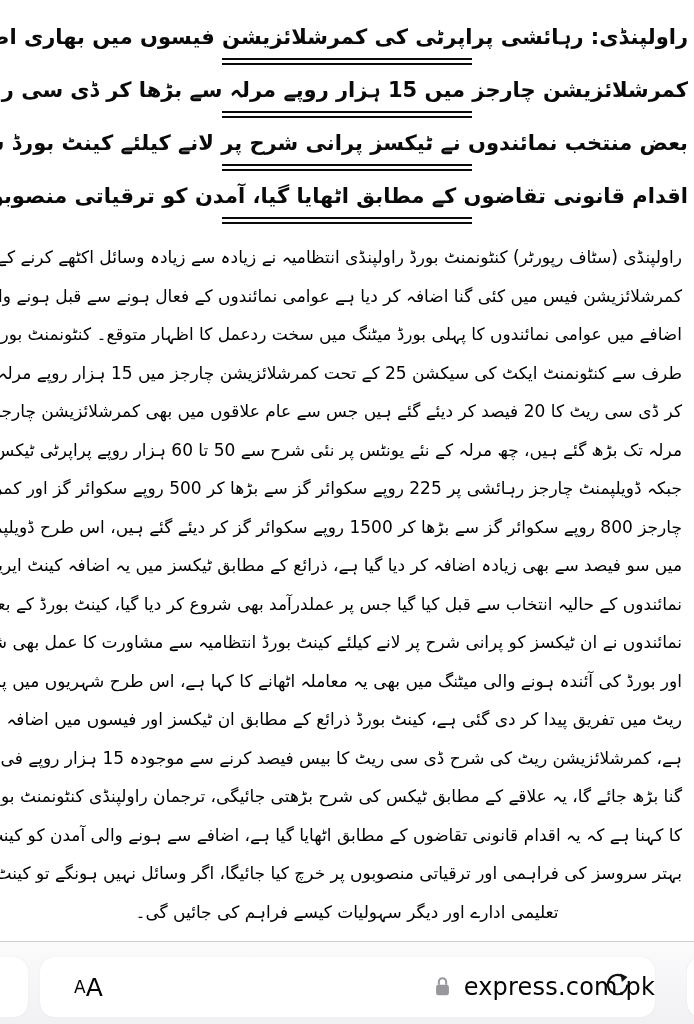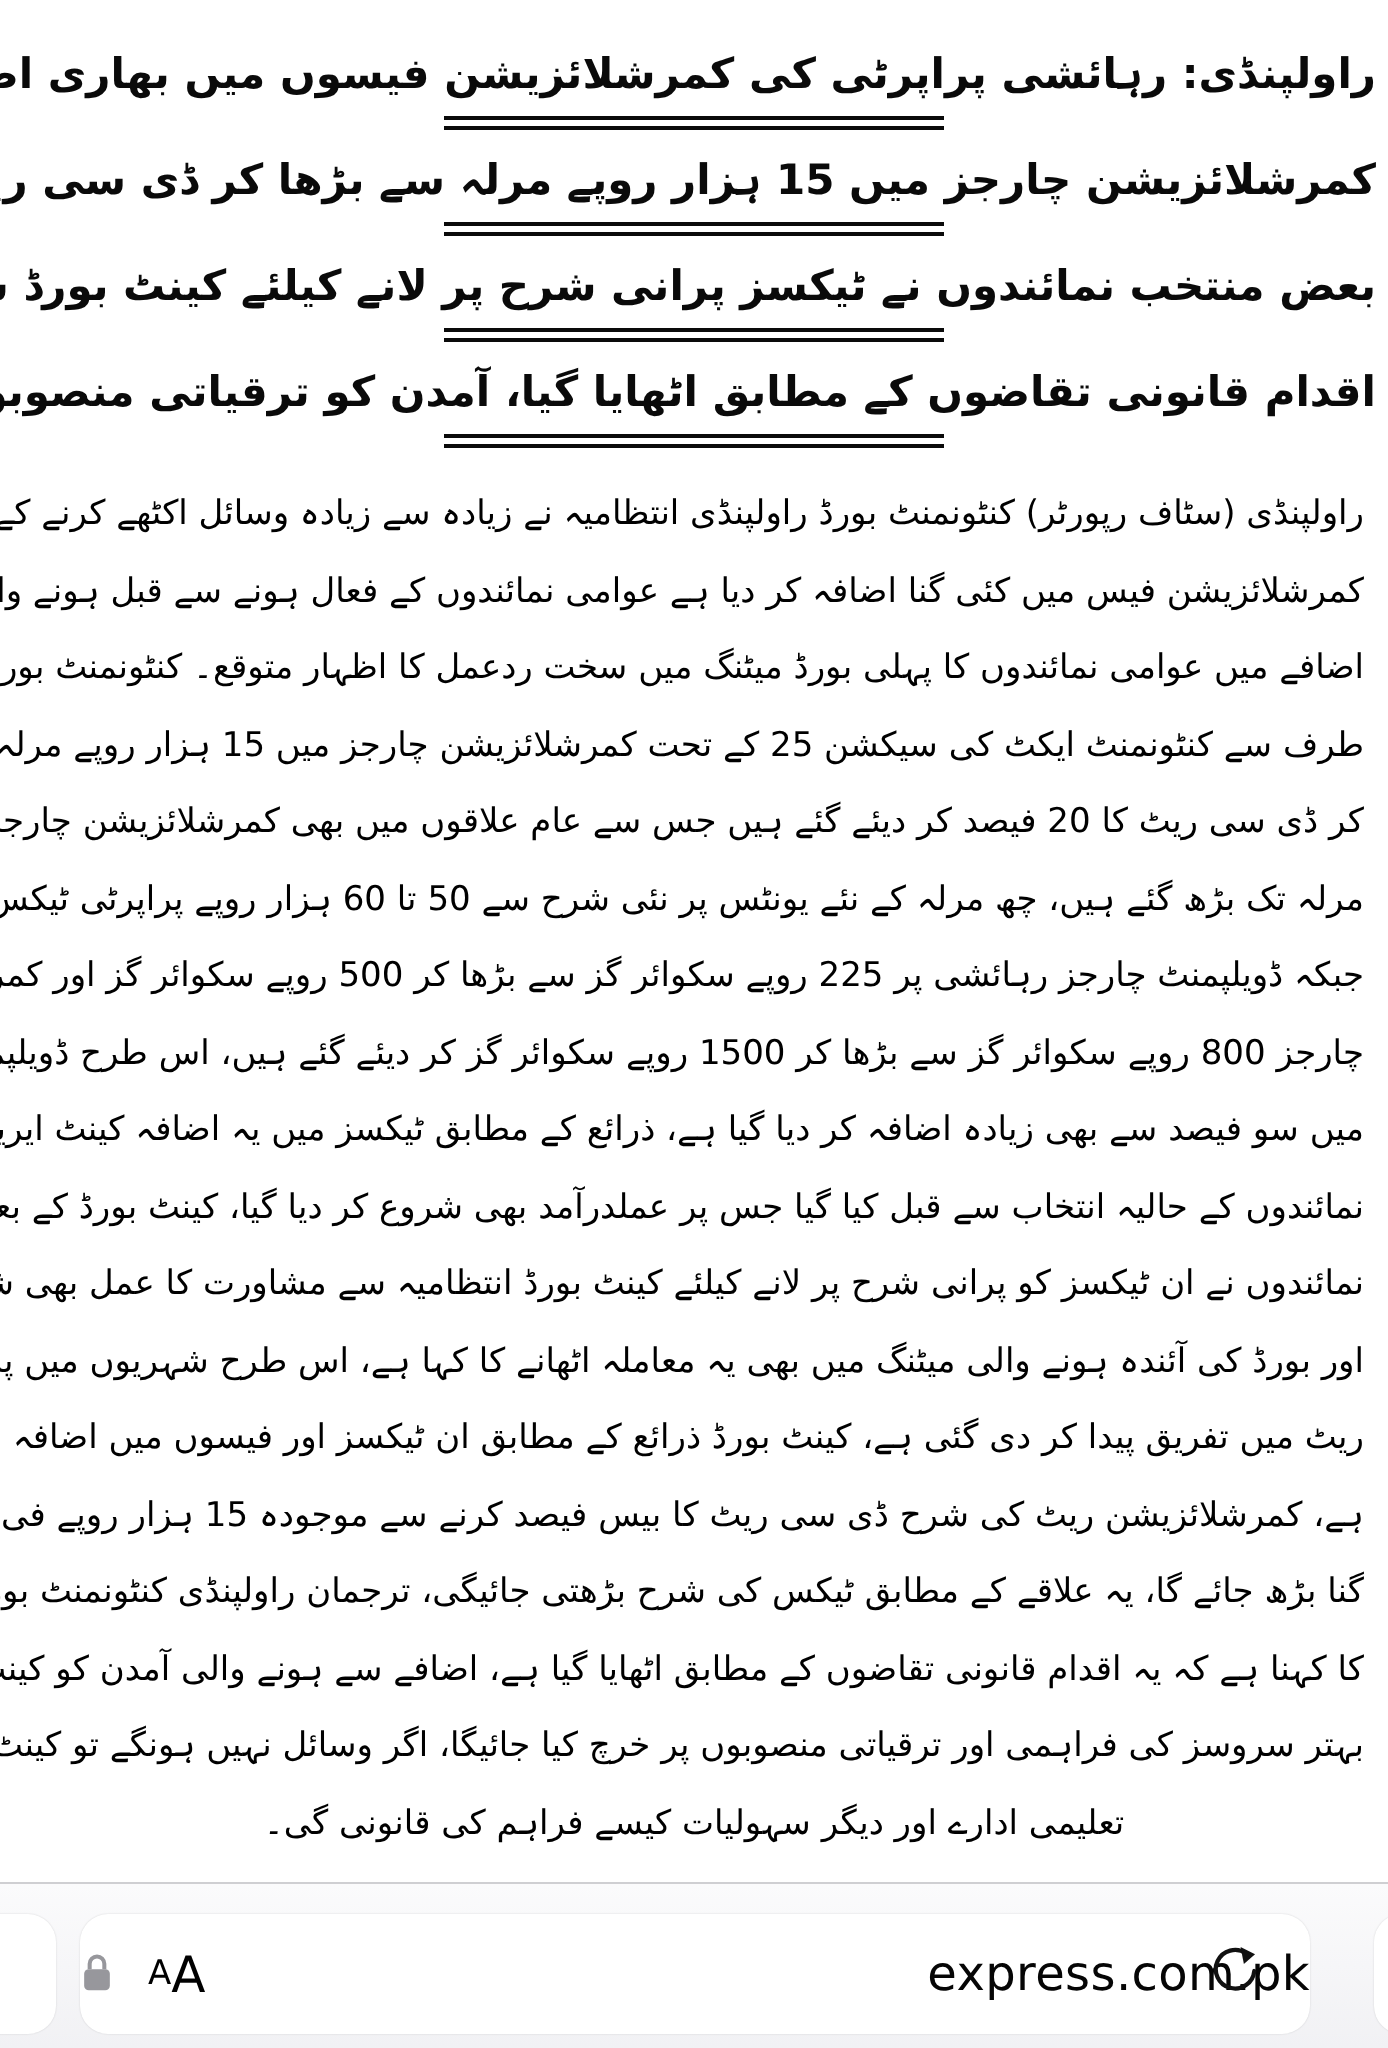--- a/index.html
+++ b/index.html
@@ -25,21 +25,21 @@
   .pill{position:absolute;top:15px;height:60px;background:#ffffff;border-radius:14px;
         box-shadow:0 0 1px rgba(0,0,0,0.15);}
   .pill-left{left:-18px;width:46px;}
   .pill-right{left:687px;width:46px;}
   .pill-main{left:40px;width:615px;display:flex;align-items:center;}
   .text-size-btn{position:absolute;left:34px;top:0;height:60px;display:flex;
                  align-items:center;color:#000;cursor:default;}
   .a-small{font-size:17px;line-height:1;}
   .a-big{font-size:25px;line-height:1;}
   .url-group{position:absolute;left:0;right:0;top:0;height:60px;display:flex;
-             align-items:center;justify-content:space-between;gap:13px;}
+             align-items:center;justify-content:flex-end;gap:13px;}
   .lock-icon{display:inline-block;margin-top:2px;}
   .url-text{font-size:24px;color:#050505;letter-spacing:0.2px;}
   .reload-btn{position:absolute;right:24px;top:0;height:60px;display:flex;align-items:center;}
 </style>
 </head>
 <body>
 
 <div class="screen">
 
   <div class="article">
@@ -67,21 +67,21 @@
       <div class="body-line">چارجز 800 روپے سکوائر گز سے بڑھا کر 1500 روپے سکوائر گز کر دیئے گئے ہیں، اس طرح ڈویلپمنٹ چارجز</div>
       <div class="body-line">میں سو فیصد سے بھی زیادہ اضافہ کر دیا گیا ہے، ذرائع کے مطابق ٹیکسز میں یہ اضافہ کینٹ ایریاز میں عوامی</div>
       <div class="body-line">نمائندوں کے حالیہ انتخاب سے قبل کیا گیا جس پر عملدرآمد بھی شروع کر دیا گیا، کینٹ بورڈ کے بعض منتخب</div>
       <div class="body-line">نمائندوں نے ان ٹیکسز کو پرانی شرح پر لانے کیلئے کینٹ بورڈ انتظامیہ سے مشاورت کا عمل بھی شروع کر دیا ہے</div>
       <div class="body-line">اور بورڈ کی آئندہ ہونے والی میٹنگ میں بھی یہ معاملہ اٹھانے کا کہا ہے، اس طرح شہریوں میں پراپرٹی ٹیکس کے</div>
       <div class="body-line">ریٹ میں تفریق پیدا کر دی گئی ہے، کینٹ بورڈ ذرائع کے مطابق ان ٹیکسز اور فیسوں میں اضافہ اگست میں کیا گیا</div>
       <div class="body-line">ہے، کمرشلائزیشن ریٹ کی شرح ڈی سی ریٹ کا بیس فیصد کرنے سے موجودہ 15 ہزار روپے فی مرلہ کا ریٹ 13</div>
       <div class="body-line">گنا بڑھ جائے گا، یہ علاقے کے مطابق ٹیکس کی شرح بڑھتی جائیگی، ترجمان راولپنڈی کنٹونمنٹ بورڈ قیصر محمود قمر</div>
       <div class="body-line">کا کہنا ہے کہ یہ اقدام قانونی تقاضوں کے مطابق اٹھایا گیا ہے، اضافے سے ہونے والی آمدن کو کینٹ کے عوام کو</div>
       <div class="body-line">بہتر سروسز کی فراہمی اور ترقیاتی منصوبوں پر خرچ کیا جائیگا، اگر وسائل نہیں ہونگے تو کینٹ کا ہسپتال ڈسپنسریاں،</div>
-      <div class="body-line last">تعلیمی ادارے اور دیگر سہولیات کیسے فراہم کی قانونی گی۔</div>
+      <div class="body-line last">تعلیمی ادارے اور دیگر سہولیات کیسے فراہم کی جائیں گی۔</div>
     </div>
   </div>
 
   <div class="toolbar">
 
     <div class="pill pill-left"></div>
     <div class="pill pill-right"></div>
 
     <div class="pill pill-main">
 

